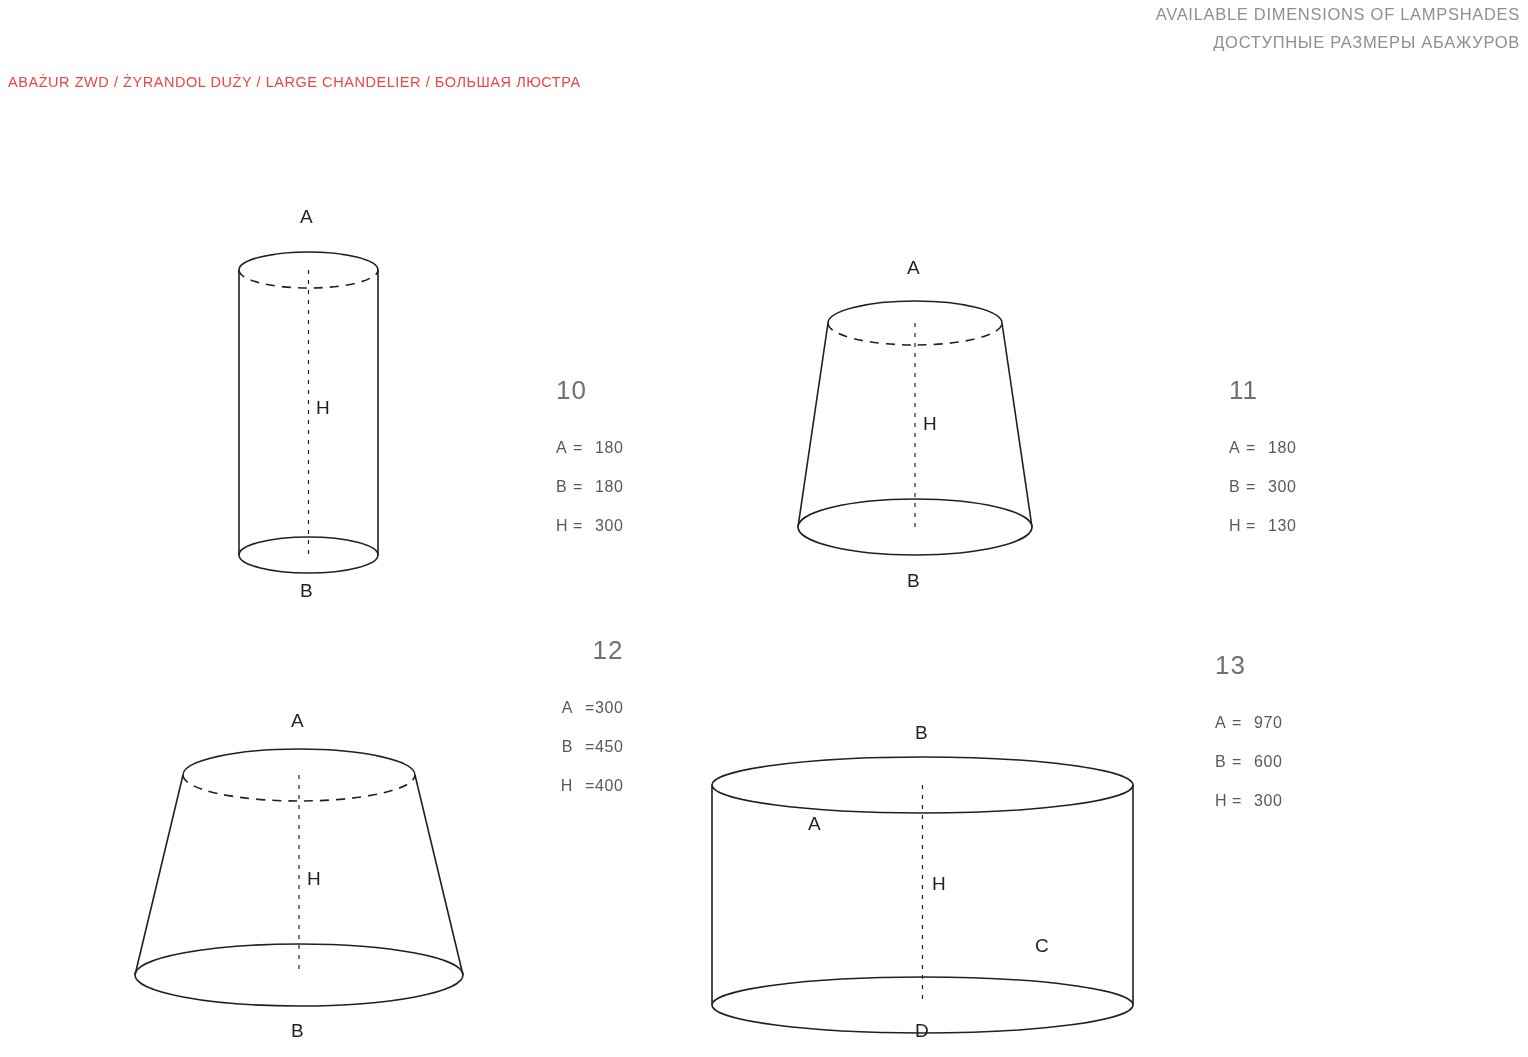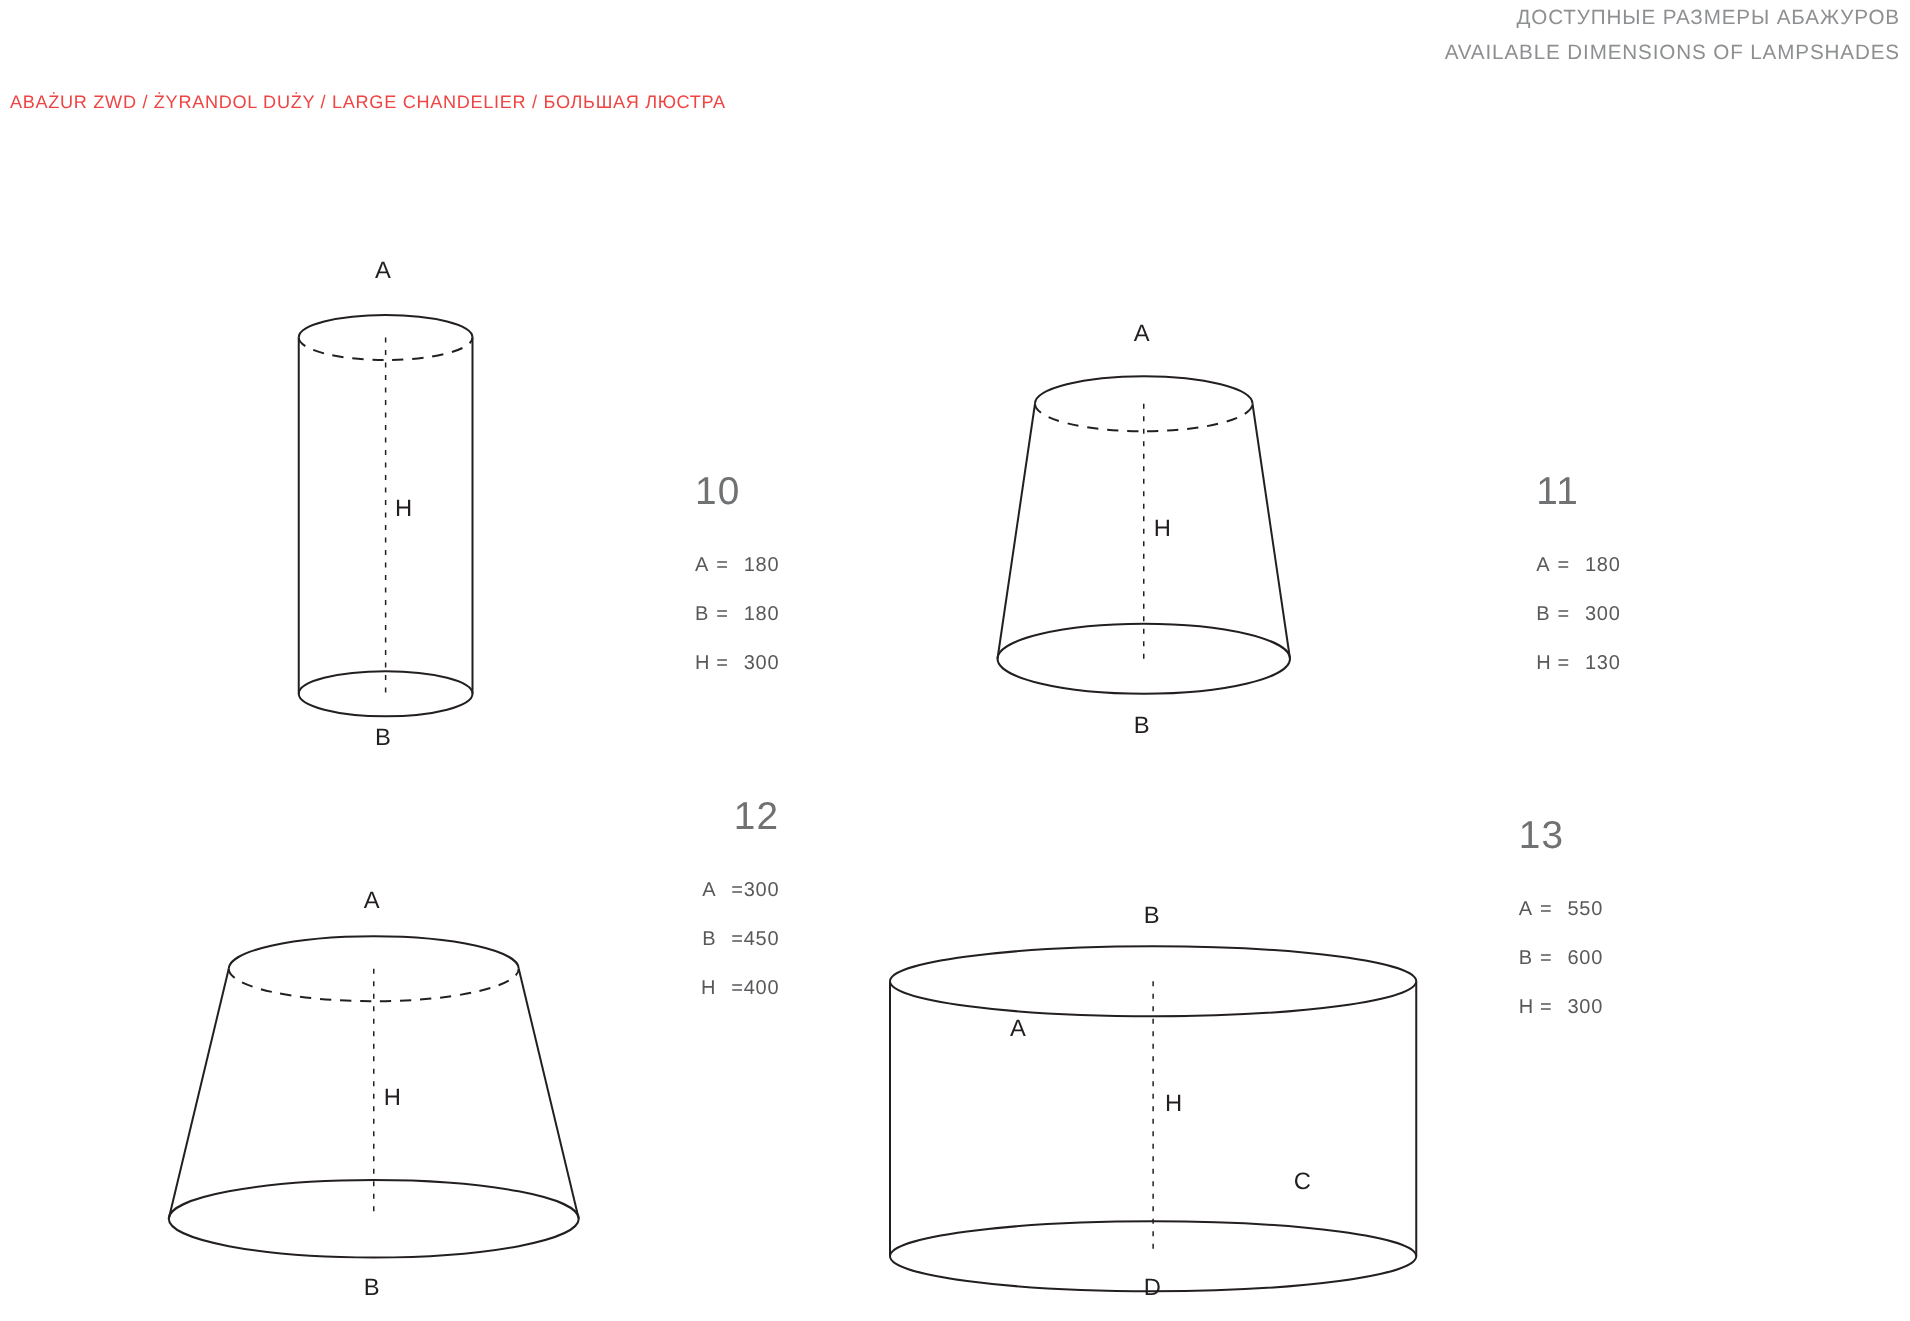--- a/index.html
+++ b/index.html
@@ -50,21 +50,21 @@
     color: #ef4444;
     white-space: nowrap;
   }
 
   
   .spec {
     position: absolute;
     color: #6f7173;
   }
   .spec .num {
-    font-size: 31px;
+    font-size: 26px;
     letter-spacing: 1px;
     margin-bottom: 22px;
     color: #6f7173;
   }
   .spec .row {
     font-size: 16px;
     letter-spacing: 0.6px;
     line-height: 39px;
     color: #58595b;
     white-space: nowrap;
@@ -91,22 +91,22 @@
   #fig-11 { left: 780px; top: 255px; }
   #fig-12 { left: 115px; top: 705px; }
   #fig-13 { left: 690px; top: 725px; }
 </style>
 </head>
 <body>
 
 <div class="page">
 
   <div class="hdr-right">
+    <div class="hdr-sub">AVAILABLE DIMENSIONS OF LAMPSHADES</div>
     <div class="hdr-sub">ДОСТУПНЫЕ РАЗМЕРЫ АБАЖУРОВ</div>
-    <div class="hdr-sub">AVAILABLE DIMENSIONS OF LAMPSHADES</div>
   </div>
 
   <div class="hdr-left">ABAŻUR ZWD / ŻYRANDOL DUŻY / LARGE CHANDELIER / БОЛЬШАЯ ЛЮСТРА</div>
 
   <div class="fig" id="fig-10">
     <svg width="260" height="420" viewBox="0 0 260 420">
 
       <path d="M24 70 L24 355" fill="none" stroke="#231f20" stroke-width="1.6"></path>
       <path d="M163 70 L163 355" fill="none" stroke="#231f20" stroke-width="1.6"></path>
 
@@ -216,21 +216,21 @@
     <div class="lbl" style="left:225px; top:-3px;">B</div>
     <div class="lbl" style="left:118px; top:88px;">A</div>
     <div class="lbl h" style="left:242px; top:148px;">H</div>
     <div class="lbl" style="left:345px; top:210px;">C</div>
     <div class="lbl" style="left:225px; top:295px;">D</div>
   </div>
 
   <div class="spec" id="spec-13">
     <div class="num">13</div>
     <div class="row">
-      <span class="lbl-t" style="display: inline-block; width: 17px;">A</span><span class="eq">=</span><span>550</span>
+      <span class="lbl-t" style="display: inline-block; width: 17px;">A</span><span class="eq">=</span><span>970</span>
     </div>
     <div class="row">
       <span class="lbl-t" style="display: inline-block; width: 17px;">B</span><span class="eq">=</span><span>600</span>
     </div>
     <div class="row">
       <span class="lbl-t" style="display: inline-block; width: 17px;">H</span><span class="eq">=</span><span>300</span>
     </div>
   </div>
 
 </div>

